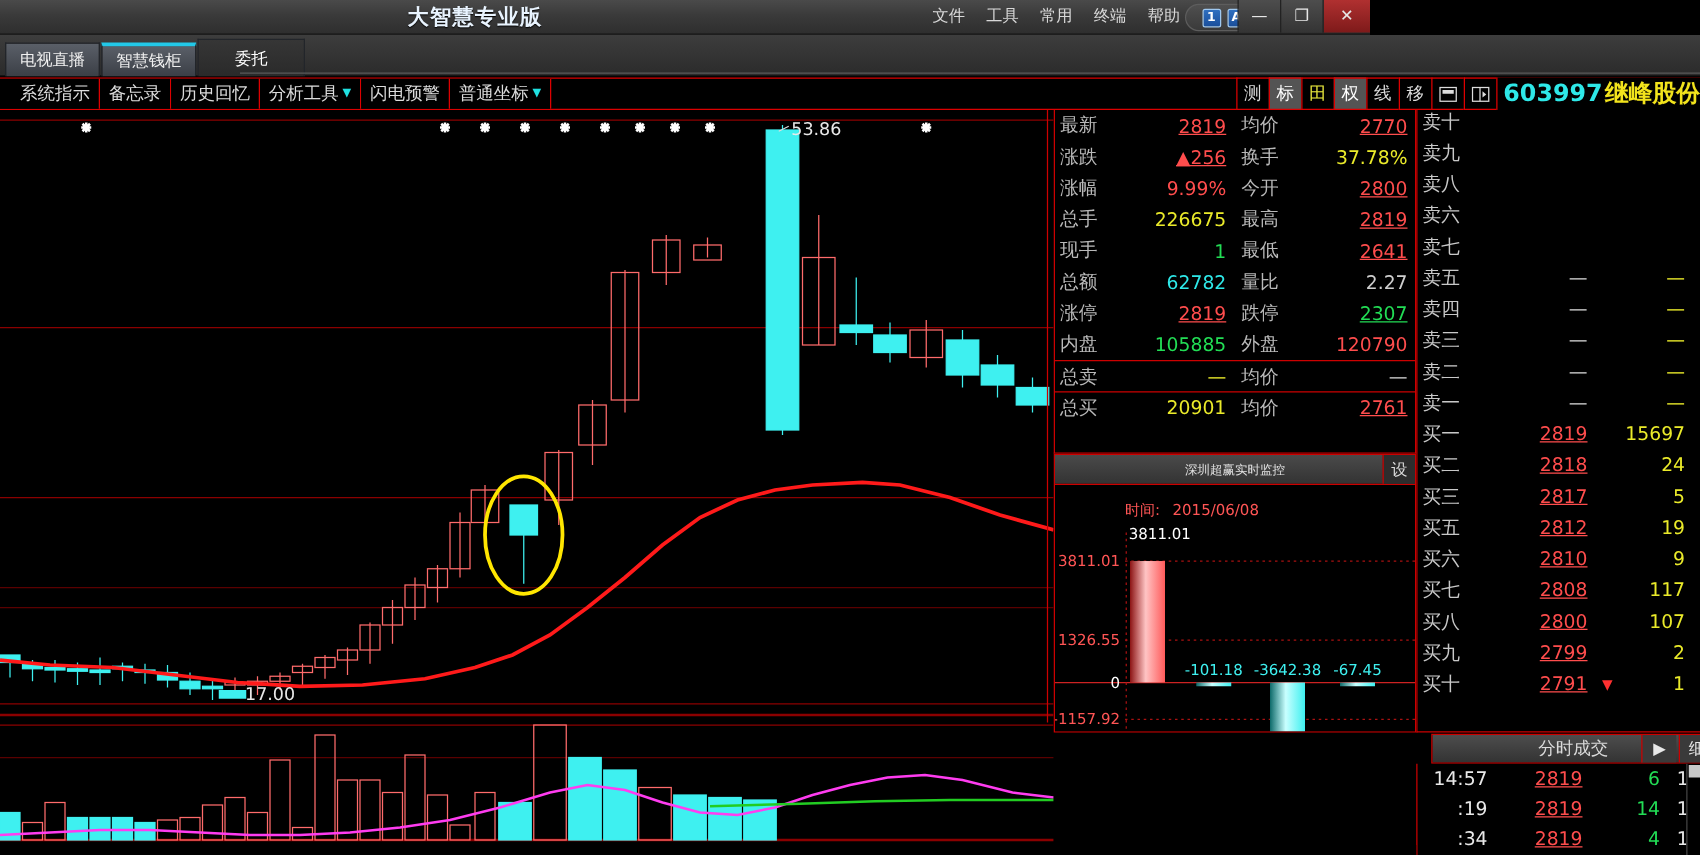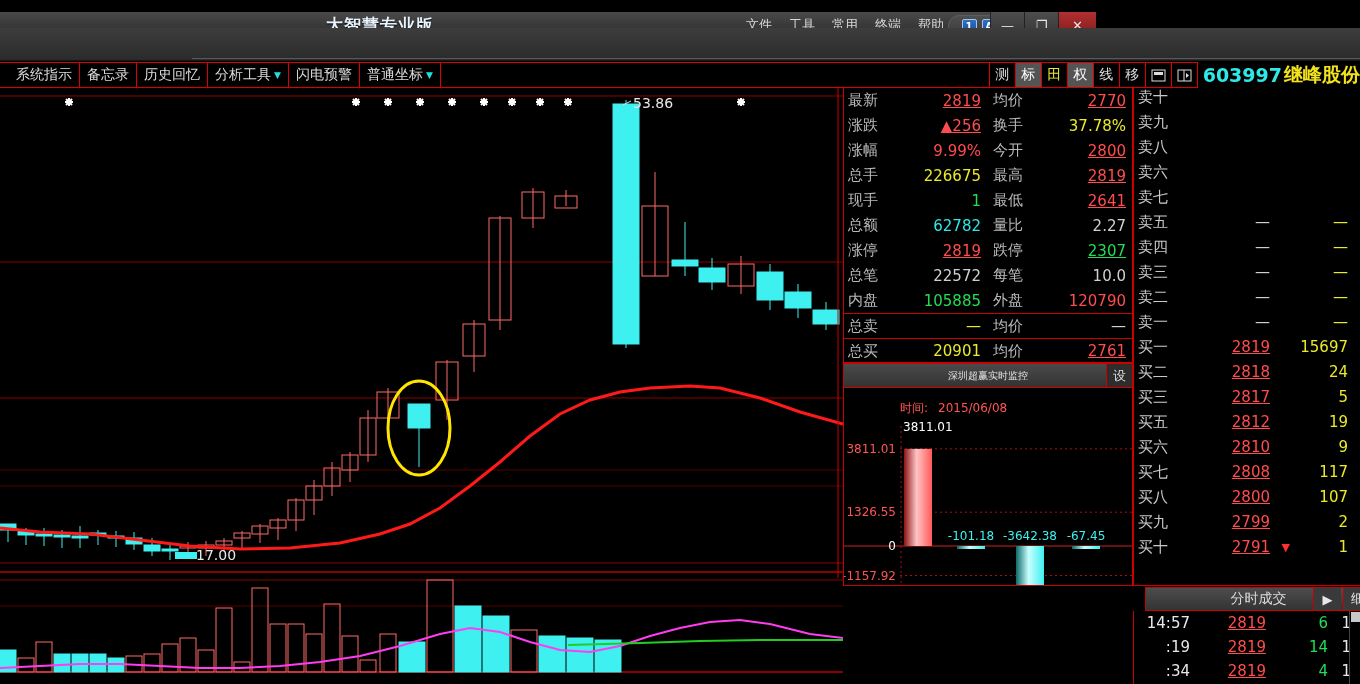--- a/index.html
+++ b/index.html
@@ -2,21 +2,21 @@
 <html><head>
 <meta charset="utf-8">
 <title>大智慧专业版</title>
 <style>
   * { box-sizing: border-box; margin:0; padding:0; }
   html,body{ width:1360px; height:684px; overflow:hidden; background:#000;
     font-family:"DejaVu Sans","Liberation Sans",sans-serif; }
   .app{ position:relative; width:1360px; height:684px; background:#000; }
 
   
-  .titlebar{ position:absolute; left:0; top:12px; width:1096px; height:28px;
+  .titlebar{ position:absolute; left:0; top:0; width:1096px; height:28px;
     background:linear-gradient(180deg,#4a4a4a 0%,#3a3a3a 45%,#2e2e2e 100%);
     border-bottom:1px solid #1d1d1d; }
   .titlebar .title{ position:absolute; left:0; top:2px; width:760px; text-align:center;
     color:#e9f4ff; font-size:17px; font-weight:bold; letter-spacing:1px;
     text-shadow:0 1px 1px #000; }
   .menu{ position:absolute; right:152px; top:4px; display:flex; gap:17px; }
   .menu span{ color:#d8d8d8; font-size:13px; }
   .sysicons{ position:absolute; right:86px; top:3px; height:22px; width:62px;
     border:1px solid #5d5d5d; border-radius:11px;
     background:linear-gradient(180deg,#4f4f4f,#3a3a3a); display:flex; align-items:center;
@@ -143,20 +143,25 @@
       <div class="ib">A</div>
     </div>
     <div class="wbtns">
       <div class="wbtn">—</div>
       <div class="wbtn">❐</div>
       <div class="wbtn close">✕</div>
     </div>
   </div>
 
   <div class="tabstrip">
+    <div class="tabs">
+      <div class="tab">电视直播</div>
+      <div class="tab hl">智慧钱柜</div>
+      <div class="tab active">委托</div>
+    </div>
     <div class="tabline"></div>
   </div>
 
   <div class="func">
     <div class="fbtn">
       <span>系统指示</span>
     </div>
     <div class="fbtn">
       <span>备忘录</span>
     </div>
@@ -389,26 +394,20 @@
           <div class="qlab">量比</div>
           <div class="qval gry">2.27</div>
         </div>
         <div class="qrow">
           <div class="qlab">涨停</div>
           <div class="qval red u">2819</div>
           <div class="qlab">跌停</div>
           <div class="qval grn u">2307</div>
         </div>
         <div class="qrow">
-          <div class="qlab">总笔</div>
-          <div class="qval gry">22572</div>
-          <div class="qlab">每笔</div>
-          <div class="qval gry">10.0</div>
-        </div>
-        <div class="qrow">
           <div class="qlab">内盘</div>
           <div class="qval grn">105885</div>
           <div class="qlab">外盘</div>
           <div class="qval red">120790</div>
         </div>
       </div>
     <div class="qrow sep">
       <div class="qlab">总卖</div>
       <div class="qval yel">—</div>
       <div class="qlab">均价</div>

